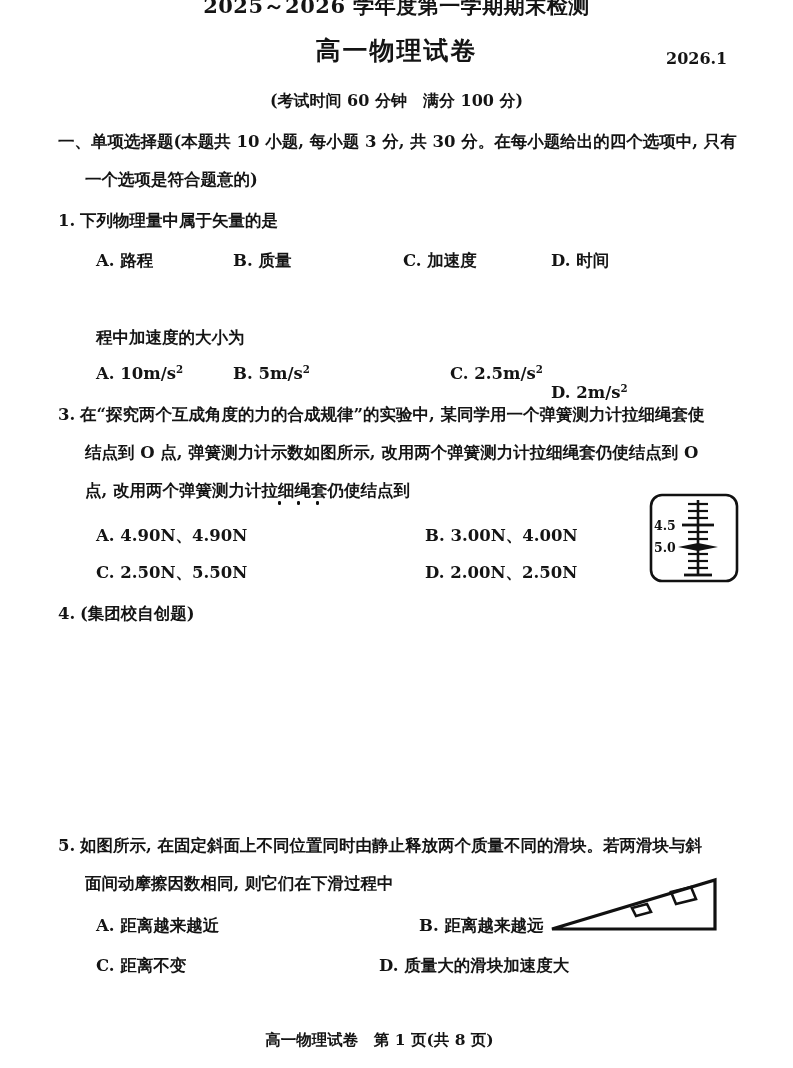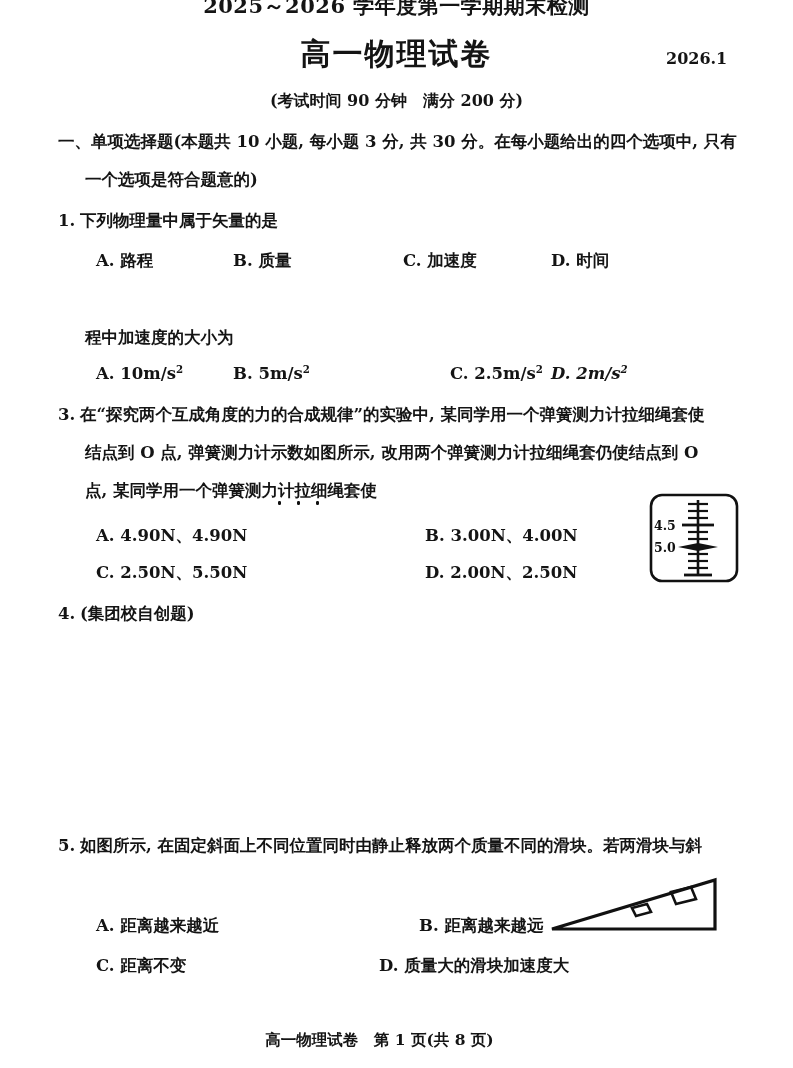--- a/index.html
+++ b/index.html
@@ -35,21 +35,21 @@
     font-weight: bold;
     letter-spacing: 0.5px;
     white-space: nowrap;
   }
   .hdr-title {
     position: absolute;
     top: 34px;
     left: 0;
     width: 793px;
     text-align: center;
-    font-size: 30px;
+    font-size: 25px;
     font-weight: bold;
     letter-spacing: 2px;
     white-space: nowrap;
   }
   .hdr-date {
     position: absolute;
     top: 49px;
     left: 666px;
     font-size: 16px;
     font-weight: bold;
@@ -125,21 +125,21 @@
   }
 </style>
 </head>
 <body>
 
 <div class="page">
 
   <div class="hdr-line1">2025～2026 学年度第一学期期末检测</div>
   <div class="hdr-title">高一物理试卷</div>
   <div class="hdr-date">2026.1</div>
-  <div class="hdr-sub">(考试时间 90 分钟　满分 200 分)</div>
+  <div class="hdr-sub">(考试时间 60 分钟　满分 100 分)</div>
 
   <div class="row sec-head" style="left:58px; top:133px;">一、单项选择题(本题共 10 小题, 每小题 3 分, 共 30 分。在每小题给出的四个选项中, 只有</div>
   <div class="row sec-head" style="left:85px; top:171px;">一个选项是符合题意的)</div>
 
   <div class="row" style="left:58px; top:212px;">
     <span class="qnum">1.</span><span>下列物理量中属于矢量的是</span>
   </div>
   <div class="opt" style="left:96px; top:250px;">
     <span>A.</span>
     <span>路程</span>
@@ -150,44 +150,44 @@
   </div>
   <div class="opt" style="left:403px; top:250px;">
     <span>C.</span>
     <span>加速度</span>
   </div>
   <div class="opt" style="left:551px; top:250px;">
     <span>D.</span>
     <span>时间</span>
   </div>
 
-  <div class="row" style="left:85px; top:329px;">程中加速度的大小为</div>
+  <div class="row" style="left:96px; top:329px;">程中加速度的大小为</div>
   <div class="opt" style="left:96px; top:364px;">
     <span>A.</span>
     <span>10m/s</span><sup>2</sup>
   </div>
   <div class="opt" style="left:233px; top:364px;">
     <span>B.</span>
     <span>5m/s</span><sup>2</sup>
   </div>
   <div class="opt" style="left:403px; top:364px;margin-left:47px;">
     <span>C.</span>
     <span>2.5m/s</span><sup>2</sup>
   </div>
-  <div class="opt" style="left:551px; top:364px;font-style:italic;">
+  <div class="opt" style="left:551px; top:383px;">
     <span>D.</span>
     <span>2m/s</span><sup>2</sup>
   </div>
 
   <div class="row" style="left:58px; top:406px;">
     <span class="qnum">3.</span><span>在“探究两个互成角度的力的合成规律”的实验中, 某同学用一个弹簧测力计拉细绳套使</span>
   </div>
   <div class="row" style="left:85px; top:444px;">结点到 O 点, 弹簧测力计示数如图所示, 改用两个弹簧测力计拉细绳套仍使结点到 O</div>
   <div class="row" style="left:85px; top:482px;">
-    <span>点, 某同学用一个弹簧测力计拉细绳套使</span>
+    <span>点, 改用两个弹簧测力计拉细绳套仍使结点到</span>
   </div>
 
   <div style="position:absolute; left:270px; top:500px; width:56px; height:6px;
               background-image: radial-gradient(circle, #111 1.7px, transparent 2px);
               background-size: 19px 6px; background-repeat: repeat-x;"></div>
 
   <div class="opt" style="left:96px; top:525px;">
     <span>A.</span>
     <span>4.90N、4.90N</span>
   </div>
@@ -233,20 +233,21 @@
   </div>
 
   <div class="row" style="left:58px; top:605px;">
     <span class="qnum">4.</span><span>(集团校自创题)</span>
   </div>
   <div style="position:absolute; left:58px; top:640px; width:680px; height:185px;"></div>
 
   <div class="row" style="left:58px; top:837px;">
     <span class="qnum">5.</span><span>如图所示, 在固定斜面上不同位置同时由静止释放两个质量不同的滑块。若两滑块与斜</span>
   </div>
+  <div class="row" style="left:85px; top:875px;">面间动摩擦因数相同, 则它们在下滑过程中</div>
 
   <div class="opt" style="left:96px; top:915px;">
     <span>A.</span>
     <span>距离越来越近</span>
   </div>
   <div class="opt" style="left:403px; top:915px;margin-left:16px;">
     <span>B.</span>
     <span>距离越来越远</span>
   </div>
   <div class="opt" style="left:96px; top:955px;text-align:right;">

